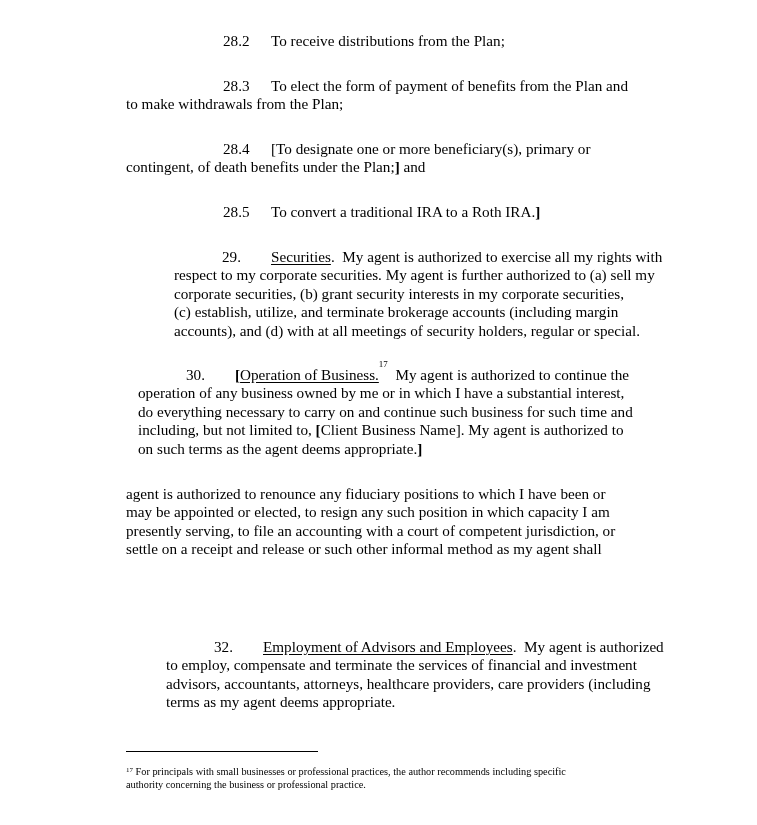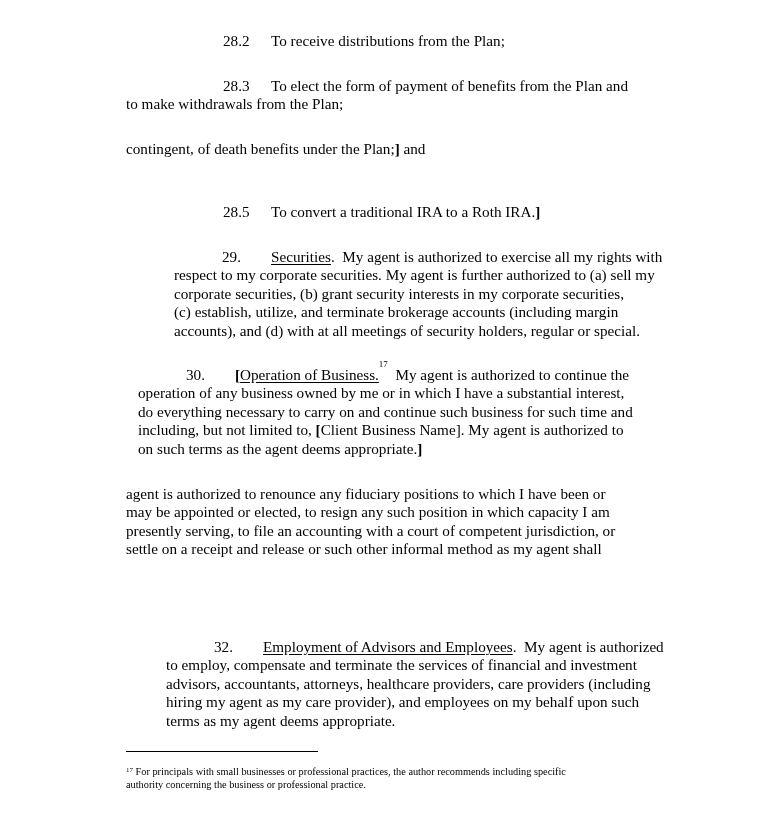--- a/index.html
+++ b/index.html
@@ -84,20 +84,23 @@
   </div>
 
   <div class="para" style="top:77px;">
     <span class="line ind-sub">
       <span class="sub-num">28.3</span><span>To elect the form of payment of benefits from the Plan and</span>
     </span>
     <span class="line">to make withdrawals from the Plan;</span>
   </div>
 
   <div class="para" style="top:140px;">
+    <span class="line ind-sub">
+      <span class="sub-num">28.4</span><span>[</span><span>To designate one or more beneficiary(s), primary or</span>
+    </span>
     <span class="line"><span>contingent, of death benefits under the Plan;</span><span class="bracket">]</span><span> and</span></span>
   </div>
 
   <div class="para" style="top:203px;">
     <span class="line ind-sub">
       <span class="sub-num">28.5</span><span>To convert a traditional IRA to a Roth IRA.</span><span class="bracket">]</span>
     </span>
   </div>
 
   <div class="para" style="top:248px;margin-left:48px;">
@@ -126,21 +129,20 @@
     <span class="line">presently serving, to file an accounting with a court of competent jurisdiction, or</span>
     <span class="line">settle on a receipt and release or such other informal method as my agent shall</span>
   </div>
 
   <div class="para" style="top:638px;margin-left:40px;">
     <span class="line ind-sec">
       <span class="sec-num">32.</span><span class="ul">Employment of Advisors and Employees</span><span>.</span>&nbsp; <span>My agent is authorized</span>
     </span>
     <span class="line">to employ, compensate and terminate the services of financial and investment</span>
     <span class="line">advisors, accountants, attorneys, healthcare providers, care providers (including</span>
-    <span class="line">hiring my agent as my care provider), and employees on my behalf upon such</span>
     <span class="line">terms as my agent deems appropriate.</span>
   </div>
 
   <div class="fn-rule"></div>
   <div class="footnote">
     <span class="line"><sup>17</sup> <span>For principals with small businesses or professional practices, the author recommends including specific</span></span>
     <span class="line">authority concerning the business or professional practice.</span>
   </div>
 
 </div>

